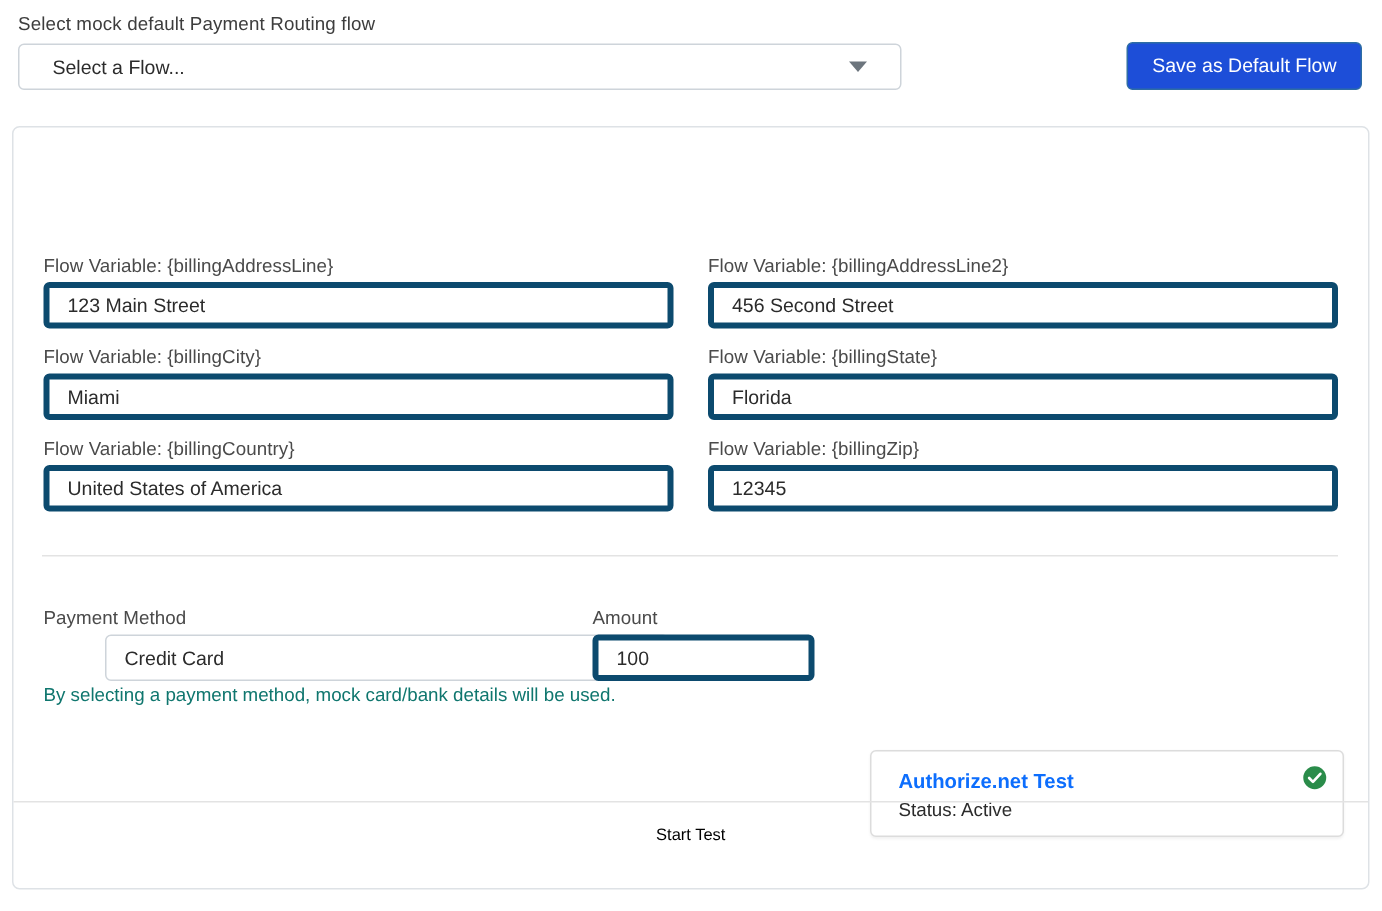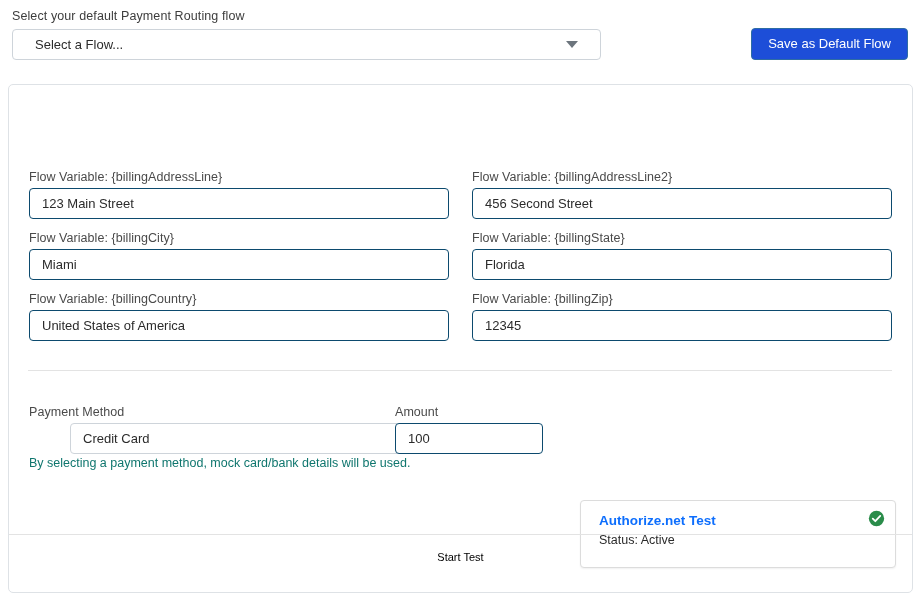--- a/index.html
+++ b/index.html
@@ -126,21 +126,21 @@
     font-size: 12.5px;
     color: #4a4a4a;
     margin-bottom: 4px;
     display: block;
     letter-spacing: 0.05px;
   }
 
   .text-input {
     width: 100%;
     height: 31px;
-    border: 1px solid #0c4a6e;
+    border: 4px solid #0c4a6e;
     border-radius: 4px;
     background: #ffffff;
     font-size: 13px;
     font-family: "Liberation Sans", sans-serif;
     color: #2b2b2b;
     padding: 0 12px;
     outline: none;
   }
 
   
@@ -203,21 +203,21 @@
     font-size: 12.5px;
     color: #0f766e;
   }
 
   
   .gw-card {
     position: absolute;
     left: 551px;
     top: 95px;
     width: 316px;
-    height: 68px;
+    height: 58px;
     background: #ffffff;
     border: 1px solid #dcdcdc;
     border-radius: 4px;
     box-shadow: 0 1px 2px rgba(0,0,0,0.06);
   }
   .gw-name {
     position: absolute;
     left: 18px;
     top: 12px;
     font-size: 13.5px;
@@ -260,21 +260,21 @@
     text-decoration: none;
   }
 </style>
 </head>
 <body>
 
 <div class="page">
 
   <div class="top-row">
 
-    <div class="flow-select-label">Select your default Payment Routing flow</div>
+    <div class="flow-select-label">Select mock default Payment Routing flow</div>
 
     <div class="flow-select">
       <span class="sel-value">Select a Flow...</span>
       <span class="caret"></span>
     </div>
 
     <button class="save-btn">Save as Default Flow</button>
   </div>
 
   <div class="card">

